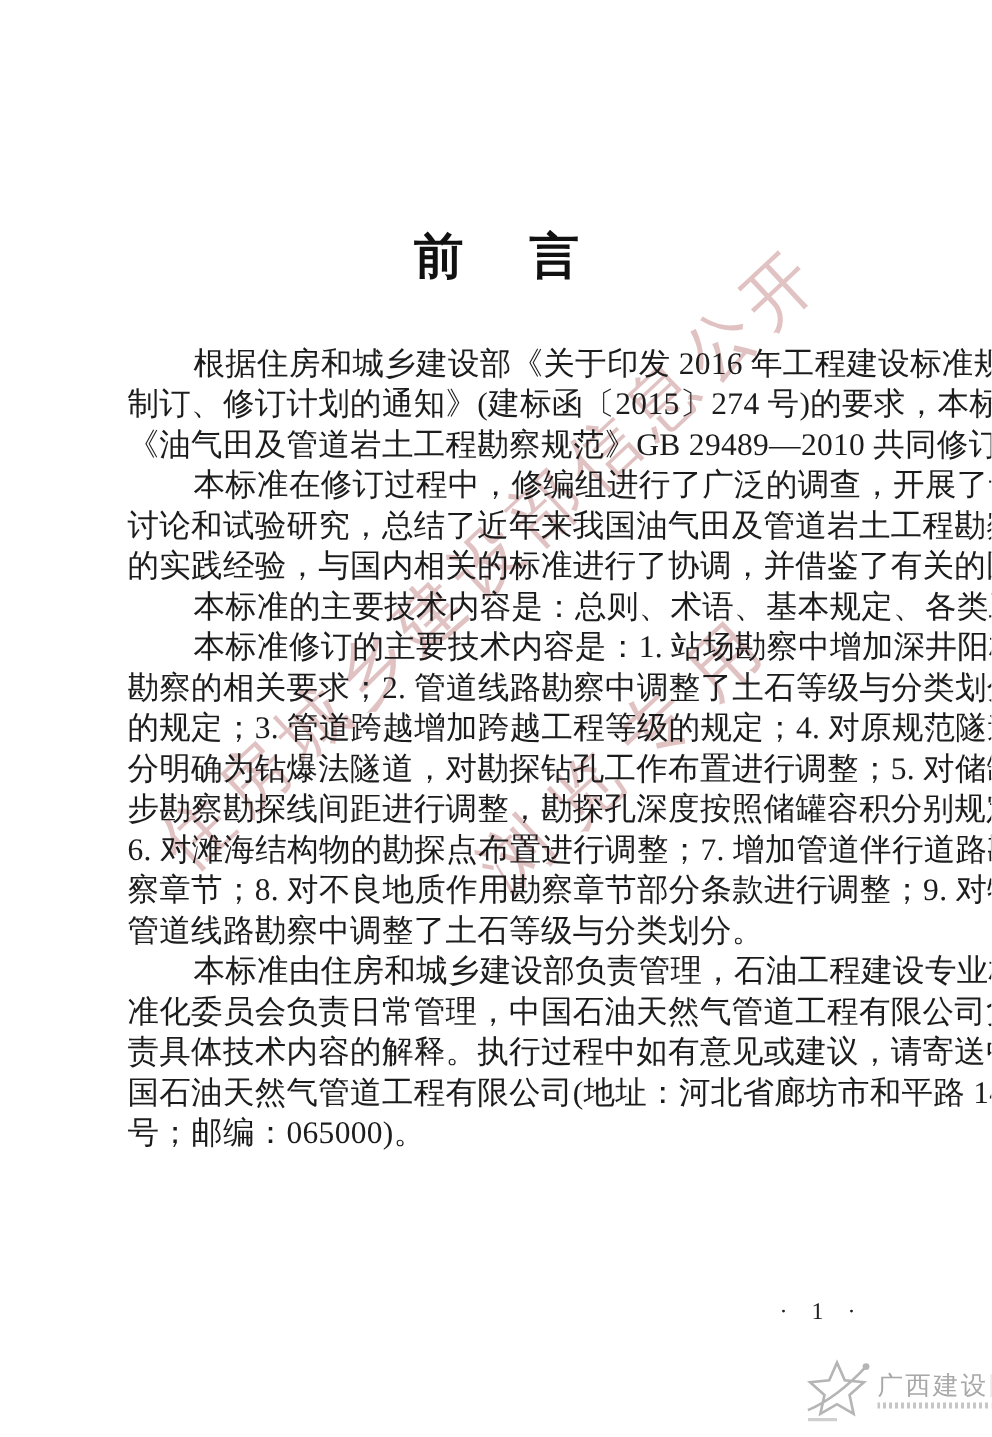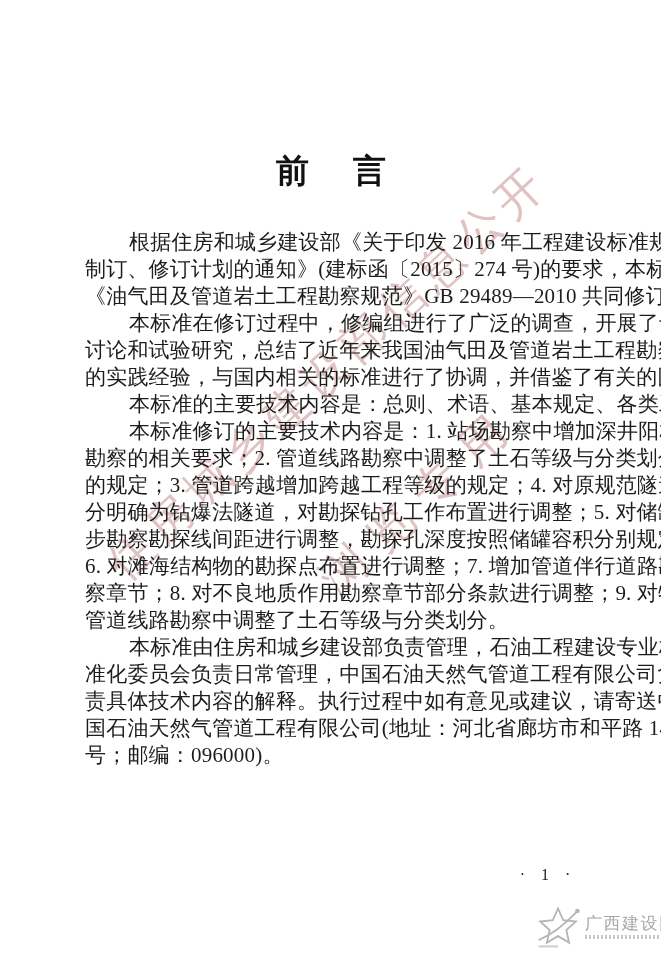--- a/index.html
+++ b/index.html
@@ -114,21 +114,21 @@
     <div class="ln">分明确为钻爆法隧道，对勘探钻孔工作布置进行调整；5. 对储罐初</div>
     <div class="ln">步勘察勘探线间距进行调整，勘探孔深度按照储罐容积分别规定；</div>
     <div class="ln">6. 对滩海结构物的勘探点布置进行调整；7. 增加管道伴行道路勘</div>
     <div class="ln">察章节；8. 对不良地质作用勘察章节部分条款进行调整；9. 对特殊</div>
     <div class="ln">管道线路勘察中调整了土石等级与分类划分。</div>
 
     <div class="ln indent">本标准由住房和城乡建设部负责管理，石油工程建设专业标</div>
     <div class="ln">准化委员会负责日常管理，中国石油天然气管道工程有限公司负</div>
     <div class="ln">责具体技术内容的解释。执行过程中如有意见或建议，请寄送中</div>
     <div class="ln">国石油天然气管道工程有限公司(地址：河北省廊坊市和平路 146</div>
-    <div class="ln">号；邮编：096000)。</div>
+    <div class="ln">号；邮编：065000)。</div>
   </div>
 
   <div class="pagenum">· 1 ·</div>
 
   <div class="logo">
     <svg width="44" height="46" viewBox="0 0 50 52">
       <path d="M25 6 L30.9 19.4 L45.4 20.9 L34.5 30.6 L37.6 44.9 L25 37.5 L12.4 44.9 L15.5 30.6 L4.6 20.9 L19.1 19.4 Z" fill="#ffffff" stroke="#b5b5b5" stroke-width="2"></path>
       <path d="M3 42 C 17 36, 33 24, 47 9" fill="none" stroke="#b5b5b5" stroke-width="2"></path>
       <circle cx="47" cy="9" r="2.6" fill="#b5b5b5"></circle>
       <rect x="3" y="48" width="22" height="2.4" fill="#cfcfcf"></rect>

